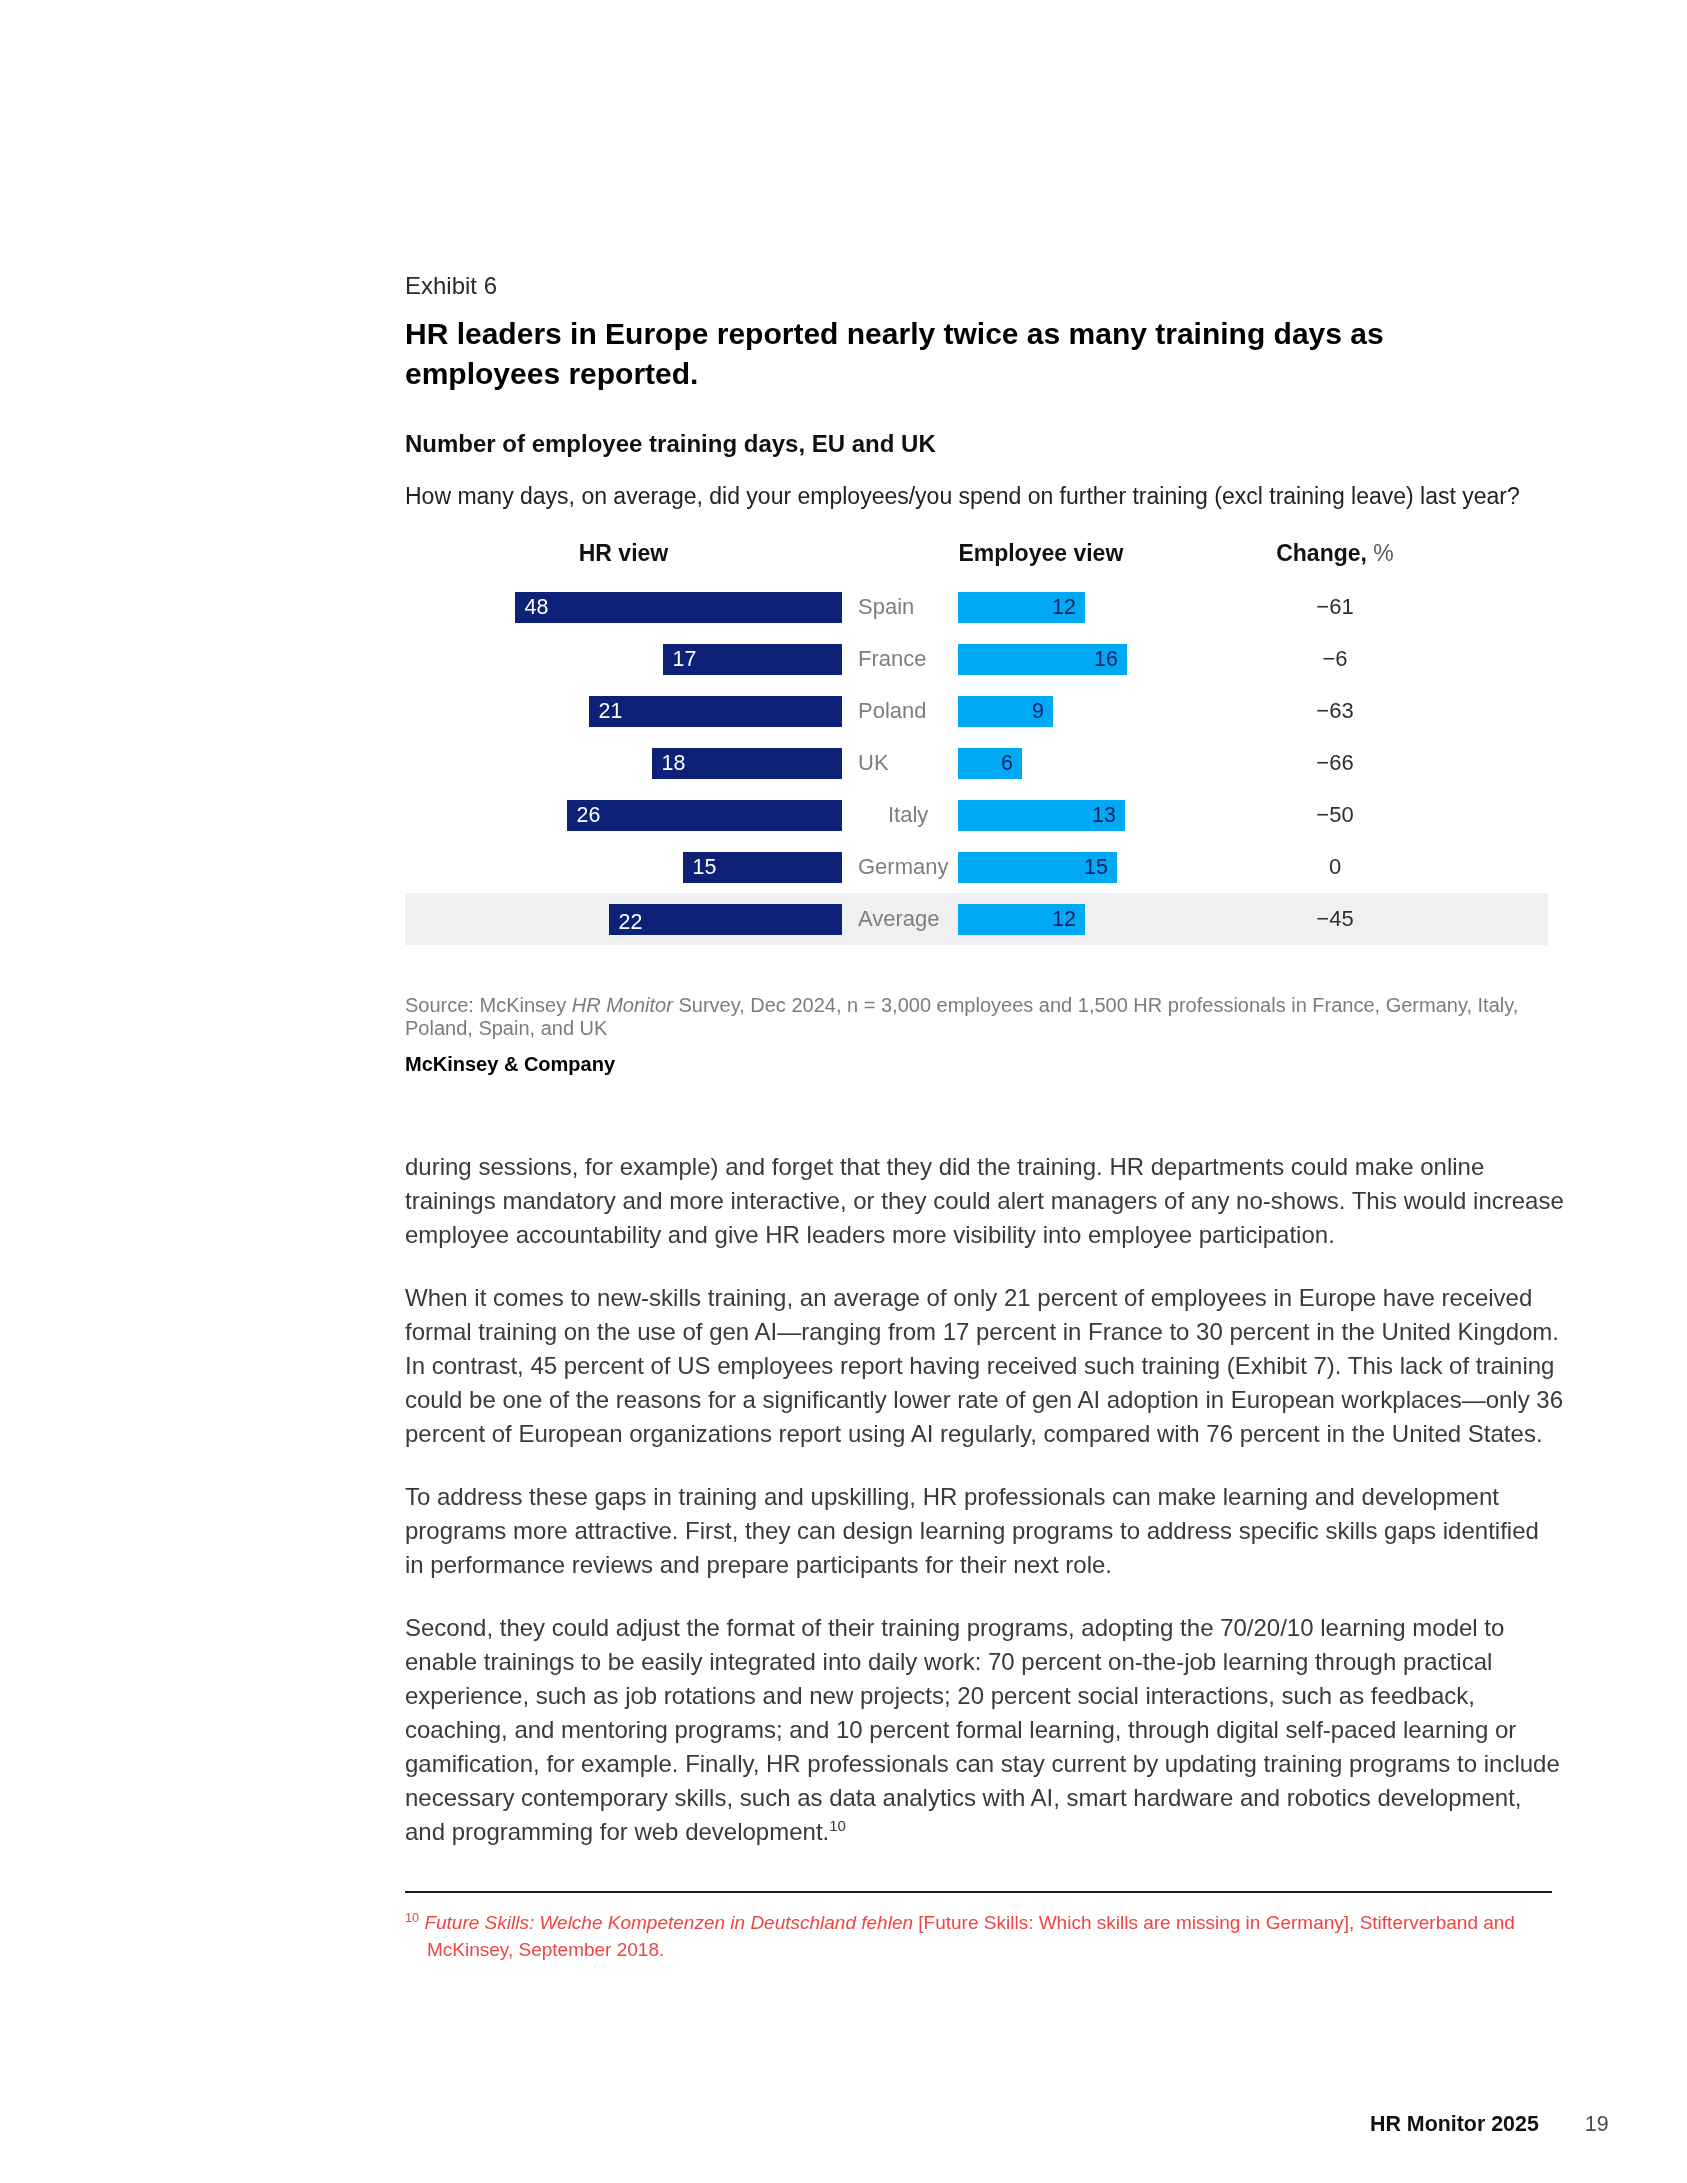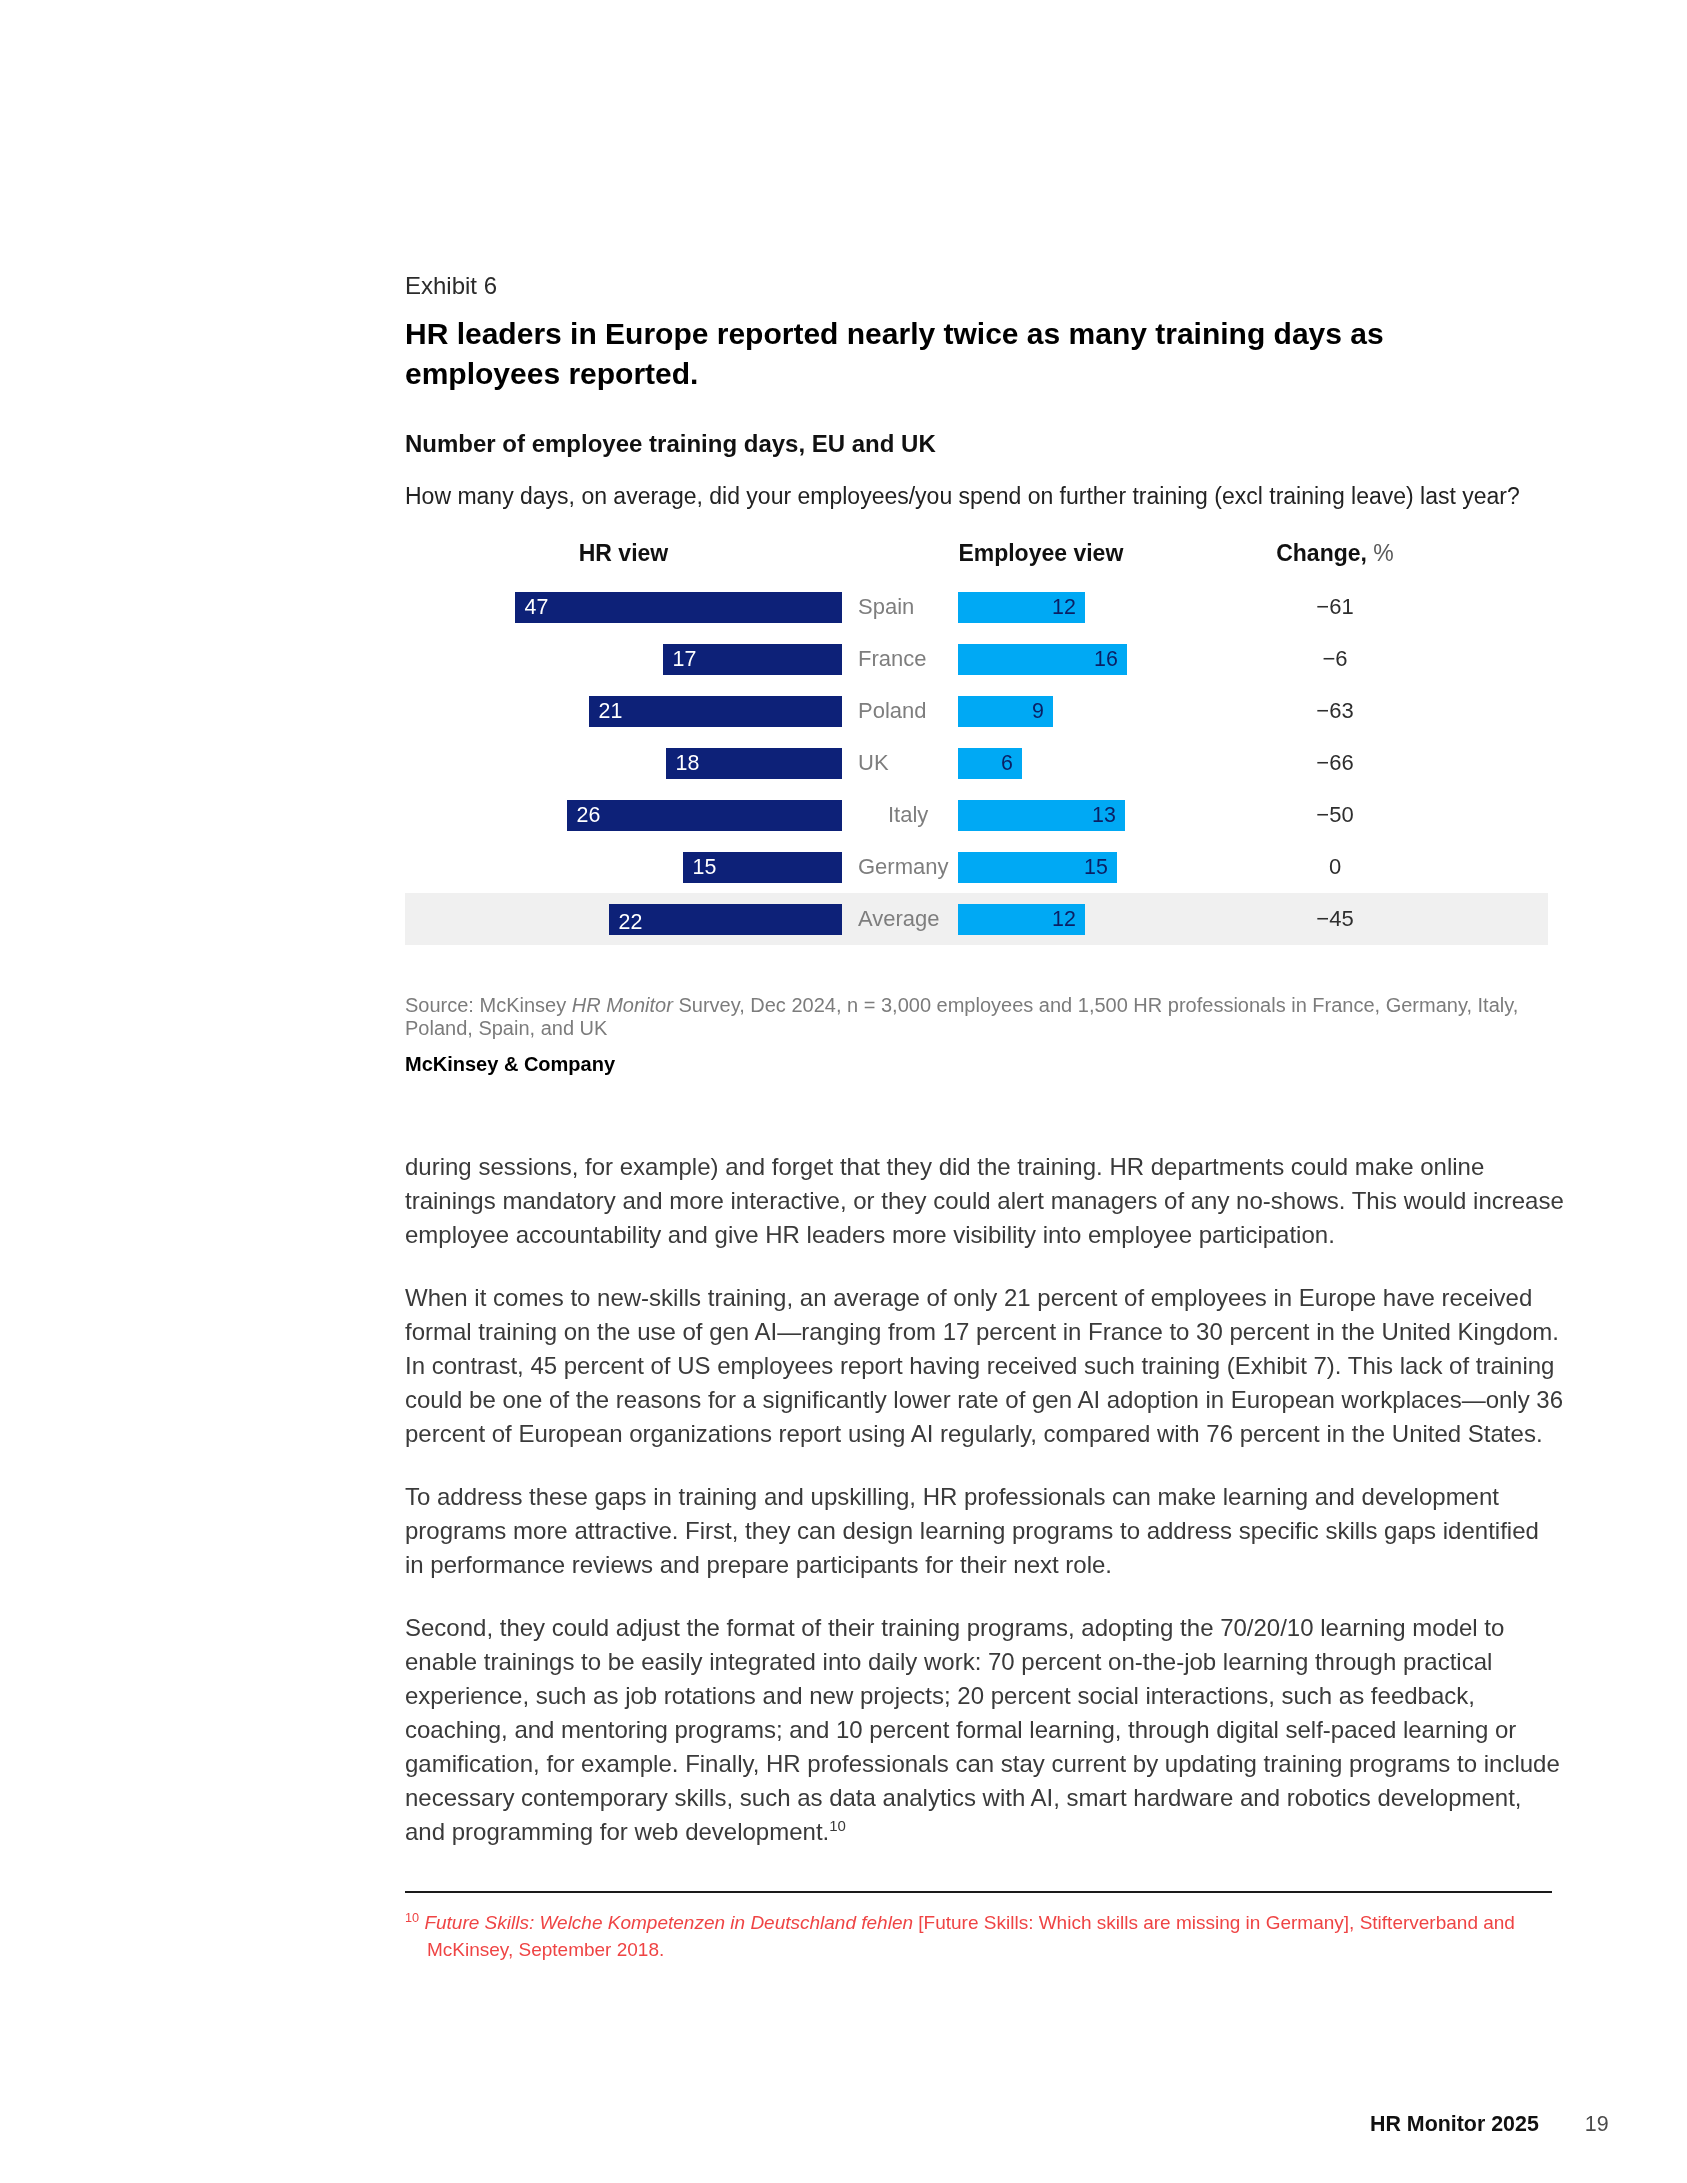--- a/index.html
+++ b/index.html
@@ -66,21 +66,21 @@
     <div class="h-chg">
       <span class="bold">Change,</span><span class="unit">%</span>
     </div>
     <div></div>
   </div>
 
   <div class="abs chart-rows">
       <div class="crow">
         <div class="hrcell">
           <div class="hrbar" style="width: 327px;">
-            <span>47</span>
+            <span>48</span>
           </div>
         </div>
         <div class="country" style="color: rgb(126, 126, 126);">Spain</div>
         <div class="empcell">
           <div class="empbar" style="width: 127px;">
             <span>12</span>
           </div>
         </div>
         <div class="chg">−61</div>
         <div></div>
@@ -110,21 +110,21 @@
         <div class="empcell">
           <div class="empbar" style="width: 95px;">
             <span>9</span>
           </div>
         </div>
         <div class="chg">−63</div>
         <div></div>
       </div>
       <div class="crow">
         <div class="hrcell">
-          <div class="hrbar" style="width: 176px;">
+          <div class="hrbar" style="width: 190px;">
             <span>18</span>
           </div>
         </div>
         <div class="country" style="color: rgb(126, 126, 126);">UK</div>
         <div class="empcell">
           <div class="empbar" style="width: 64px;">
             <span>6</span>
           </div>
         </div>
         <div class="chg">−66</div>

